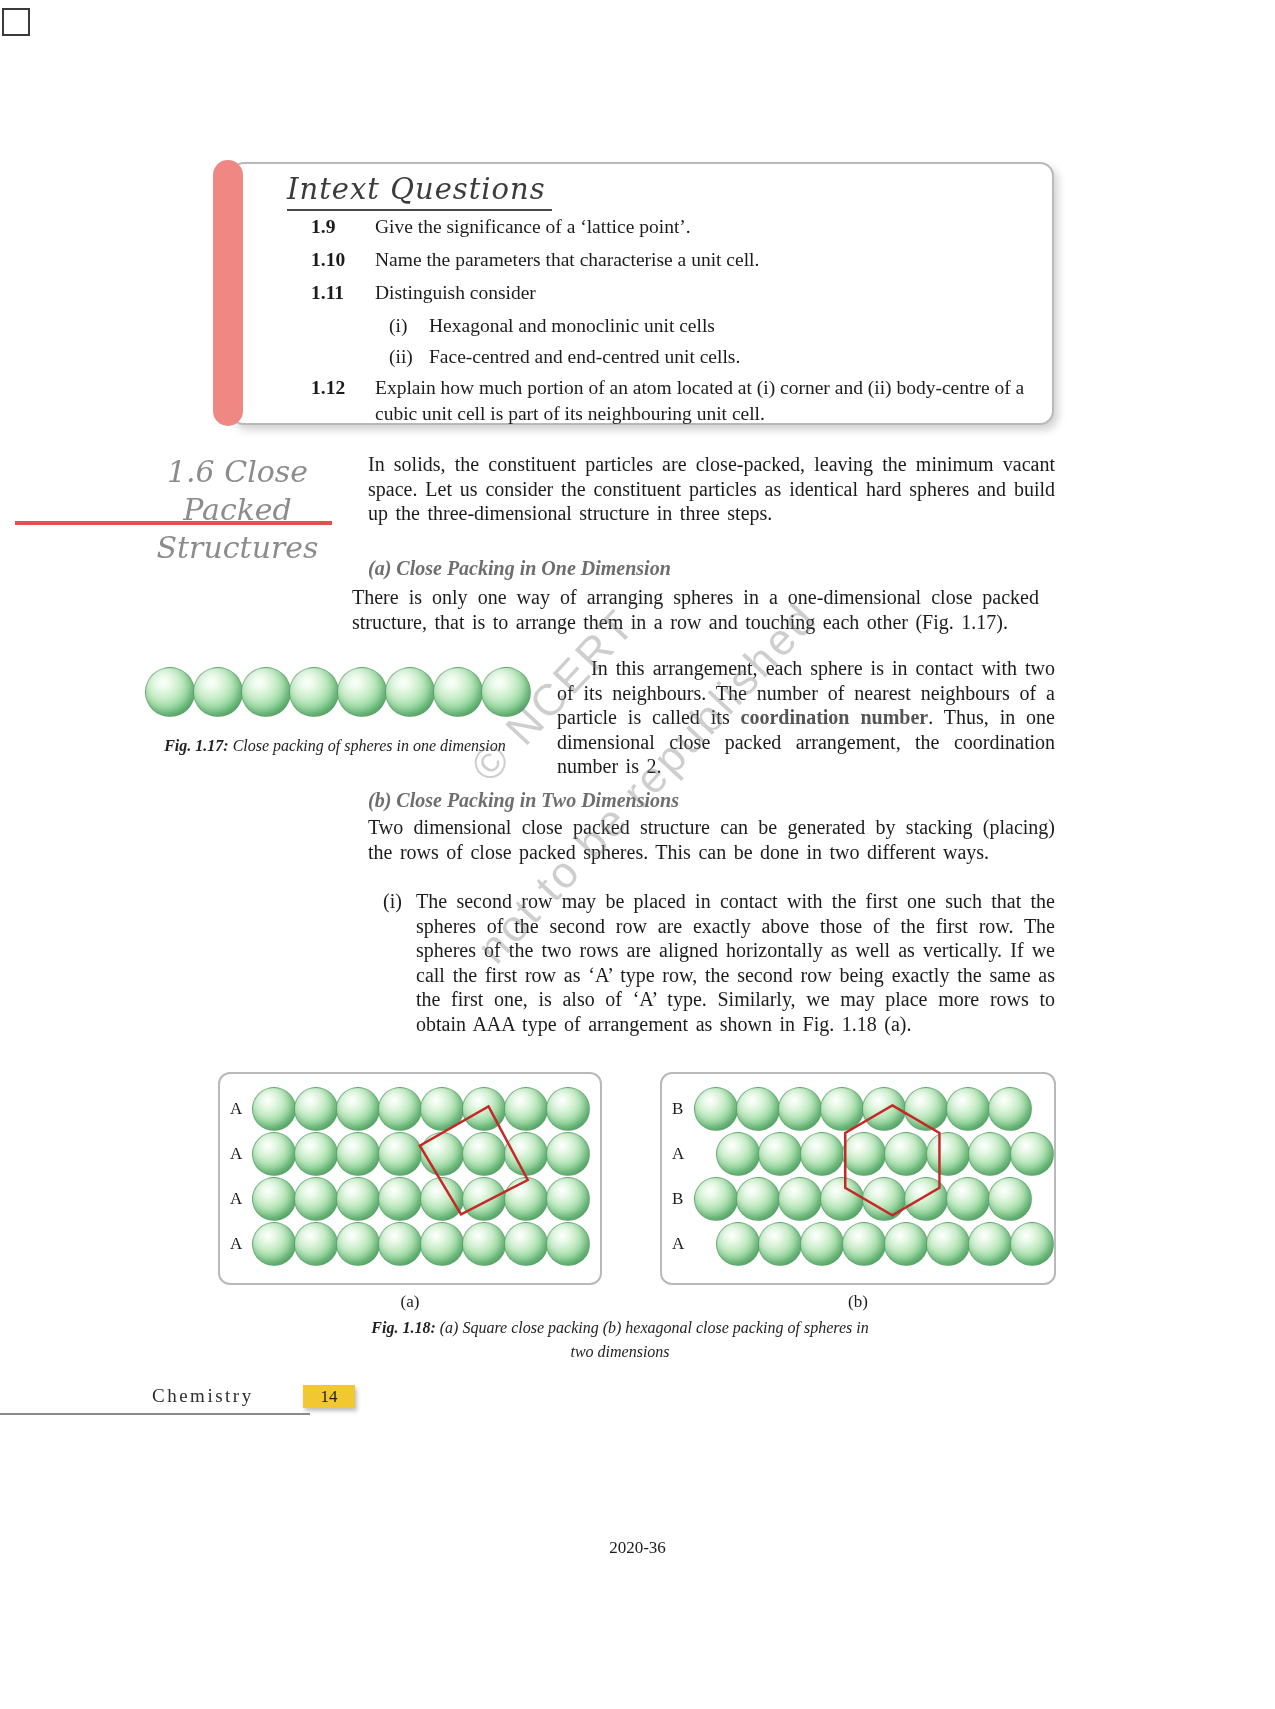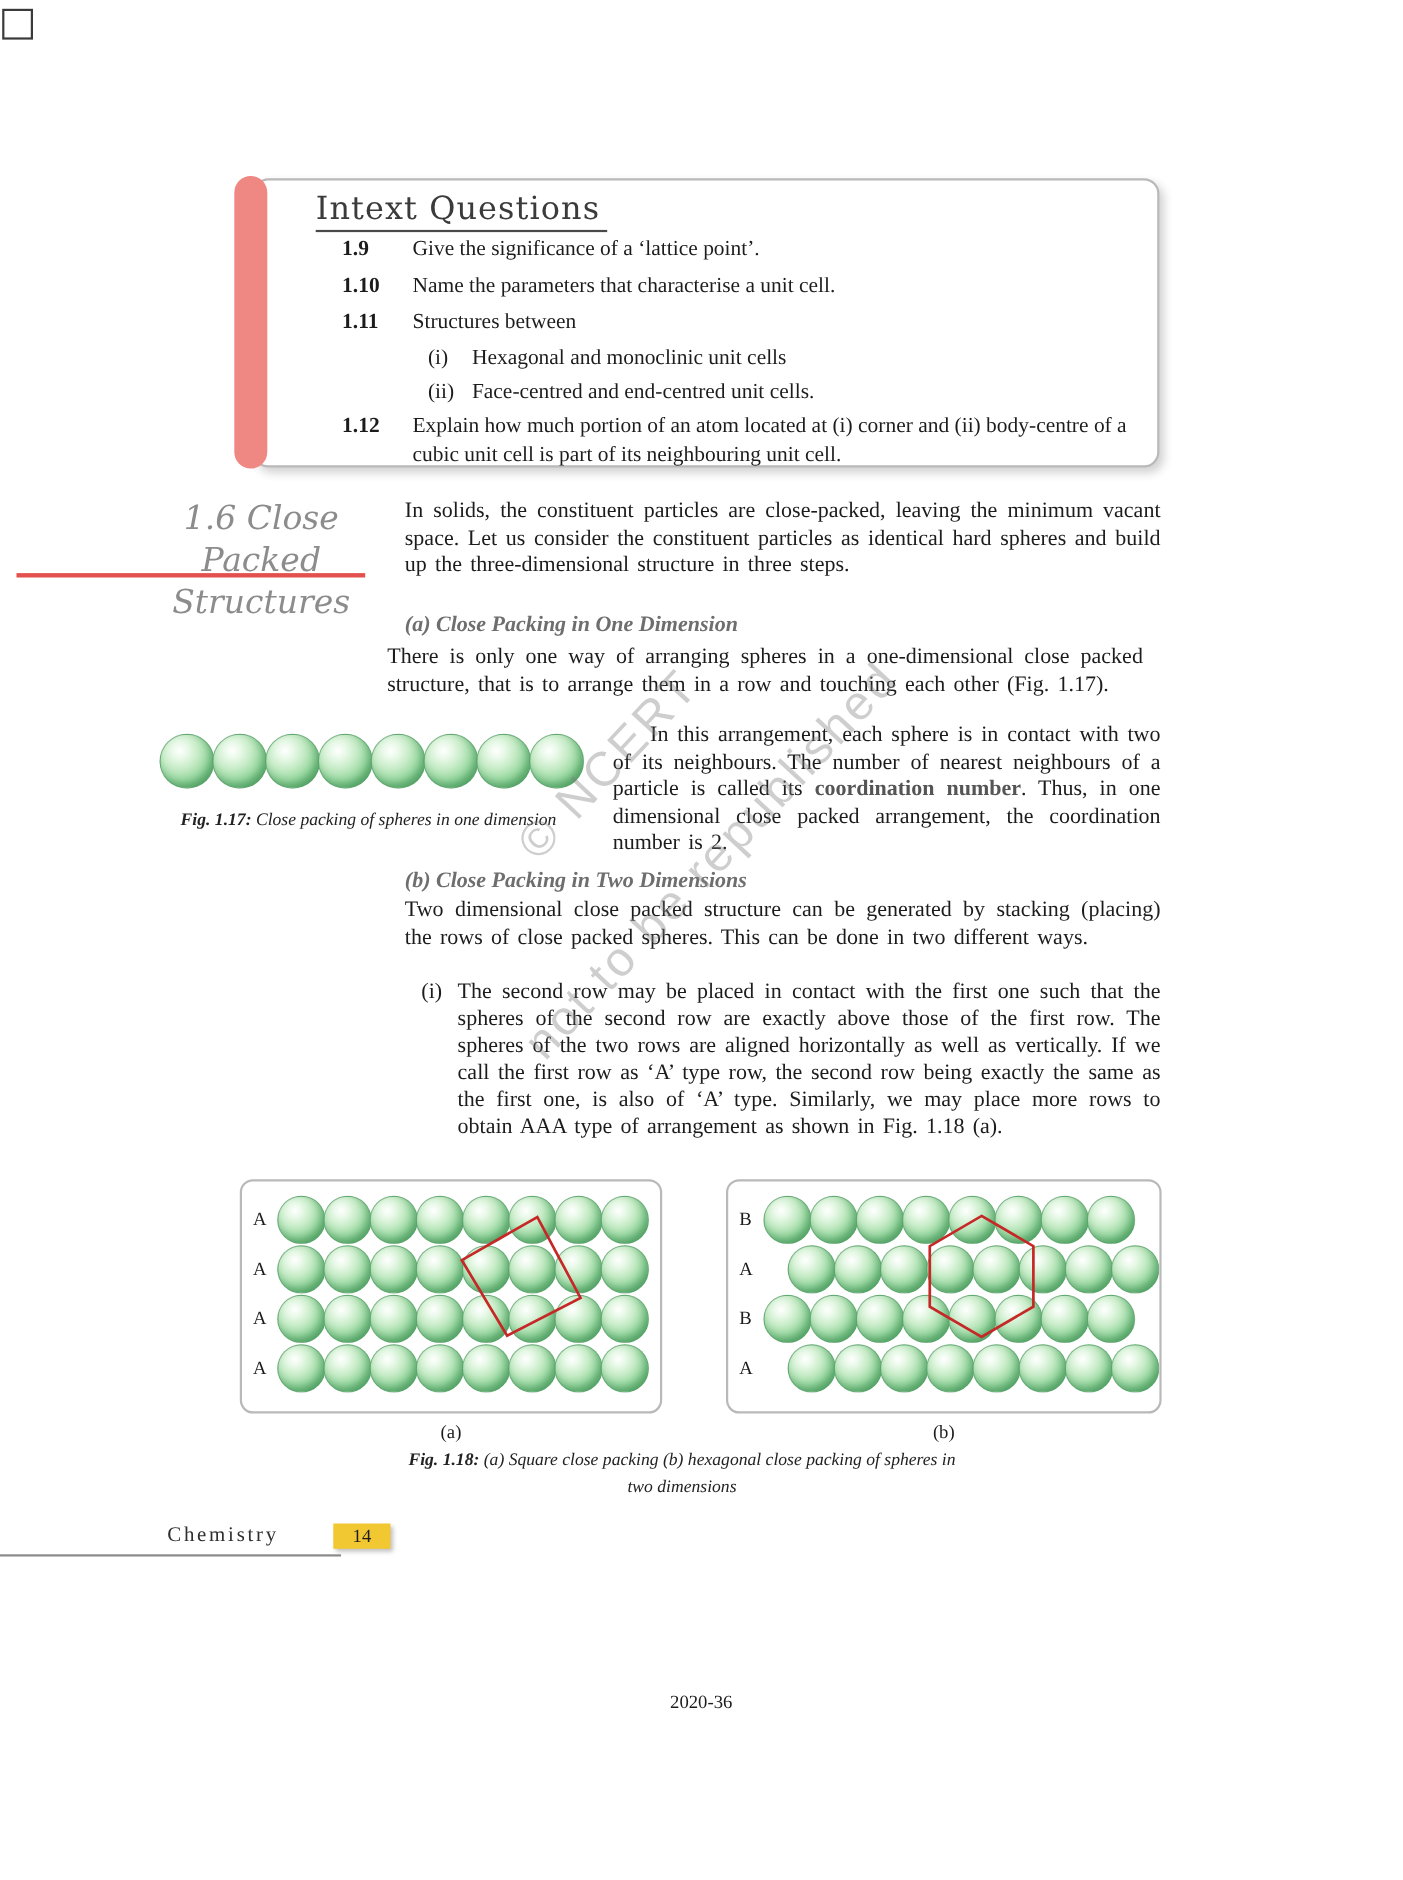--- a/index.html
+++ b/index.html
@@ -22,21 +22,21 @@
   }
   .watermark .wm-line1 { margin-bottom:78px; }
 
   
   .intext-bar { left:213px; top:160px; width:30px; height:266px; border-radius:15px; background:#ef8782; z-index:2; }
   .intext-box {
     left:230px; top:162px; width:824px; height:263px; background:#fff;
     border:2px solid #b9b9b9; border-radius:14px; box-shadow:4px 5px 9px rgba(0,0,0,0.18); z-index:1;
   }
   .intext-title {
-    position:absolute; left:55px; top:8px; font-size:29px; 
+    position:absolute; left:55px; top:8px; font-size:29px; font-style:italic;
     color:#3b3b3b; letter-spacing:1px; border-bottom:2px solid #4a4a4a; padding:0 6px 3px 0;
     font-family:"DejaVu Serif",serif;
   }
   .q-list { position:absolute; left:55px; top:50px; width:745px; font-size:19.5px; line-height:26px; }
   .q-row { display:flex; margin-bottom:7px; }
   .q-num { width:64px; flex:none; font-weight:bold;margin-left:24px; }
   .q-text { flex:1; }
   .q-row.sub { padding-left:78px; margin-bottom:5px; }
   .q-row.sub .q-num { width:40px; font-weight:normal; }
 
@@ -108,21 +108,21 @@
     <div class="q-row">
       <span class="q-num">1.9</span>
       <span class="q-text">Give the significance of a ‘lattice point’.</span>
     </div>
     <div class="q-row">
       <span class="q-num">1.10</span>
       <span class="q-text">Name the parameters that characterise a unit cell.</span>
     </div>
     <div class="q-row">
       <span class="q-num">1.11</span>
-      <span class="q-text">Structures between</span>
+      <span class="q-text">Distinguish consider</span>
     </div>
     <div class="q-row sub">
       <span class="q-num">(i)</span>
       <span class="q-text">Hexagonal and monoclinic unit cells</span>
     </div>
     <div class="q-row sub">
       <span class="q-num">(ii)</span>
       <span class="q-text">Face-centred and end-centred unit cells.</span>
     </div>
     <div class="q-row">

